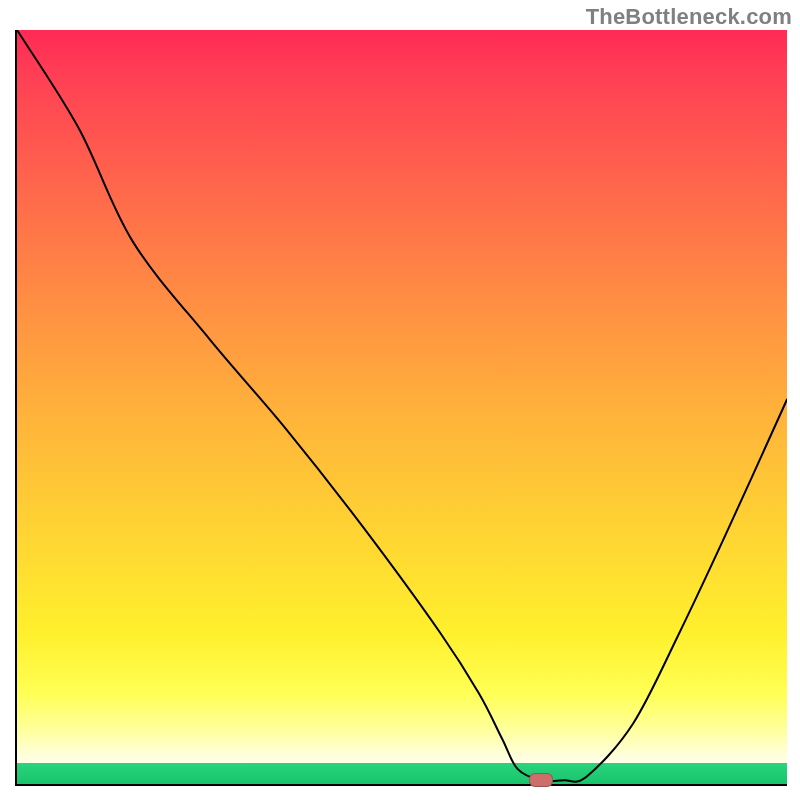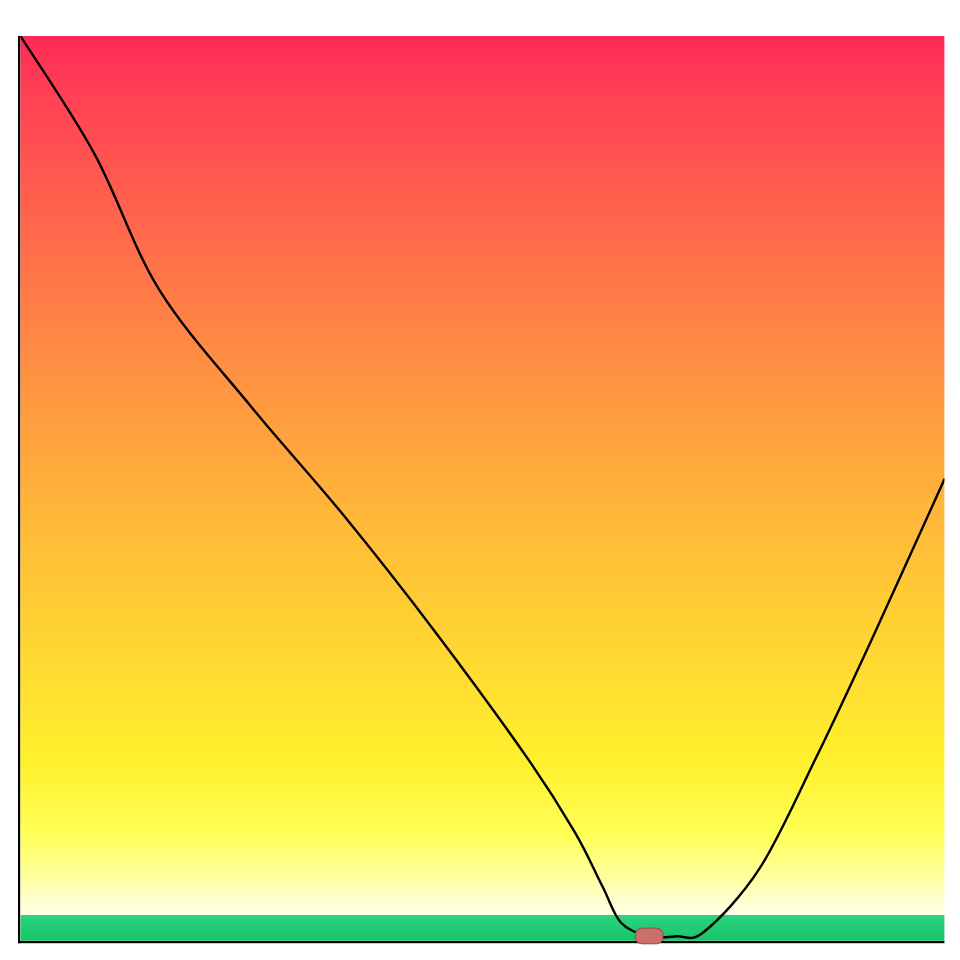--- a/index.html
+++ b/index.html
@@ -78,20 +78,21 @@
     border: 1px solid rgba(0,0,0,0.25);
     transform: translate(-50%, -50%);
     z-index: 5;
   }
 </style>
 </head>
 <body>
 
 <div class="frame">
 
+  <div class="watermark">TheBottleneck.com</div>
 
   <div class="plot">
     <div class="gradient"></div>
 
     <svg class="curve-svg" viewBox="0 0 100 100" preserveAspectRatio="none">
       <path fill="none" stroke="#000" stroke-width="2" vector-effect="non-scaling-stroke" stroke-linejoin="round" stroke-linecap="round" d="M 0 0 C 1.3333333333333333 2.1666666666666665, 5.5 8.333333333333332, 8 13 C 10.5 17.666666666666668, 12.166666666666666 23.333333333333332, 15 28 C 17.833333333333332 32.666666666666664, 21.666666666666668 36.833333333333336, 25 41 C 28.333333333333332 45.166666666666664, 31.666666666666668 48.833333333333336, 35 53 C 38.333333333333336 57.166666666666664, 41.666666666666664 61.5, 45 66 C 48.333333333333336 70.5, 52.50000000000001 76.33333333333333, 55.00000000000001 80 C 57.50000000000001 83.66666666666667, 58.66666666666667 85.66666666666667, 60 88 C 61.33333333333333 90.33333333333333, 62.166666666666664 92.33333333333333, 63 94 C 63.833333333333336 95.66666666666667, 64.16666666666667 97.08333333333333, 65 98 C 65.83333333333333 98.91666666666667, 67 99.25, 68 99.5 C 69 99.75, 70 99.58333333333333, 71 99.5 C 72 99.41666666666667, 72.5 100.25, 74 99 C 75.5 97.75, 78 95.16666666666667, 80 92 C 82 88.83333333333333, 84 84.16666666666667, 86 80 C 88 75.83333333333333, 89.66666666666667 72.16666666666667, 92 67 C 94.33333333333333 61.833333333333336, 98.66666666666667 52, 100 49"></path>
     </svg>
 
     <div class="marker" style="left: 68%; top: 99.5%;"></div>
   </div>

